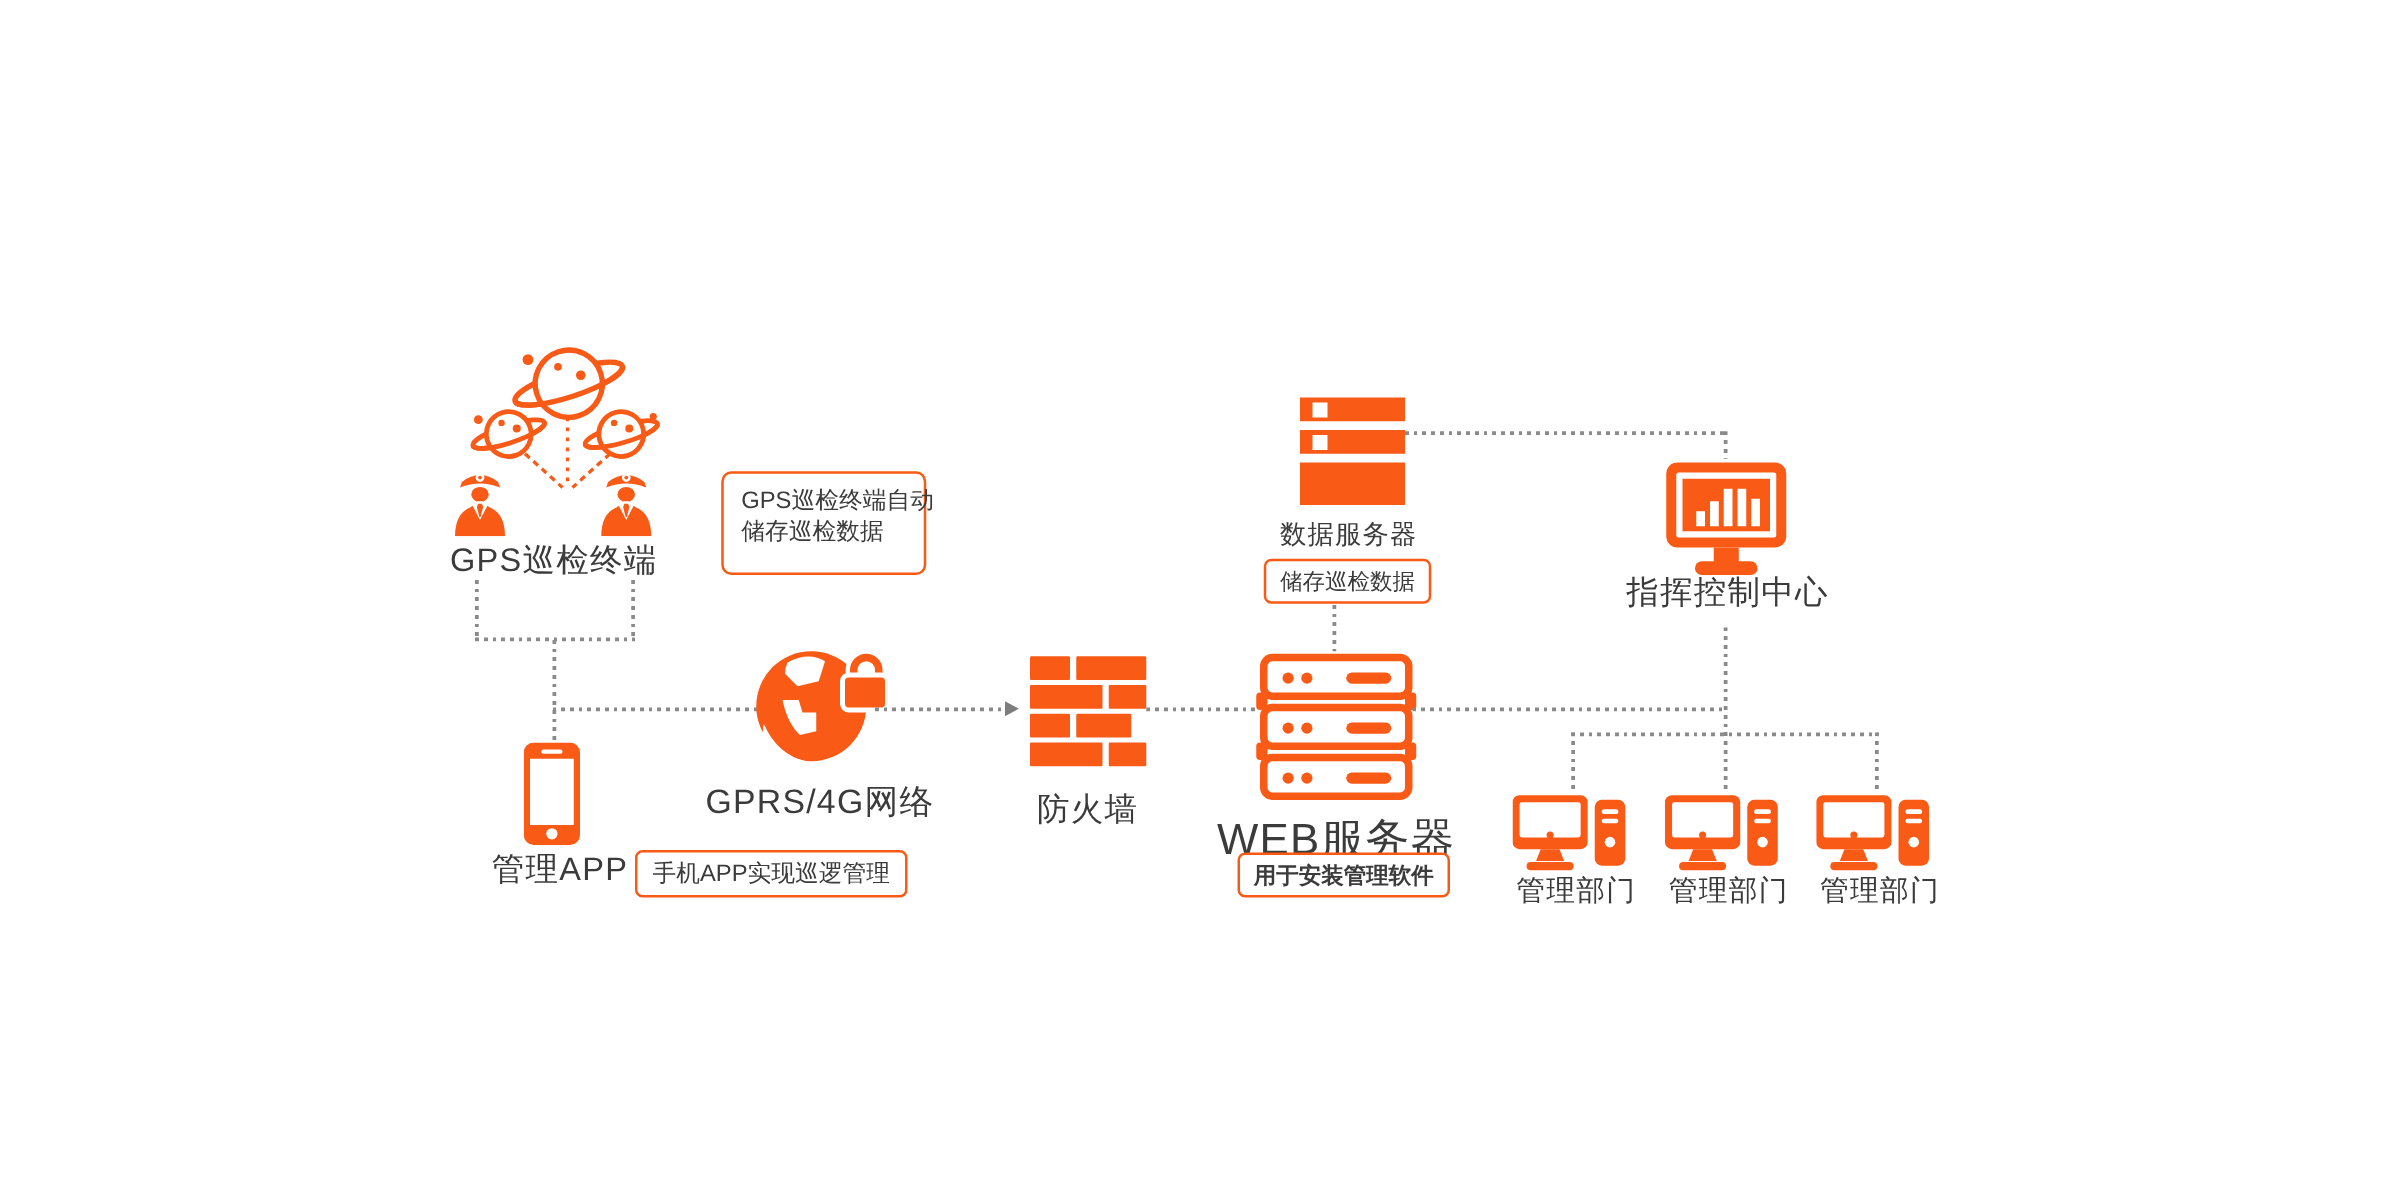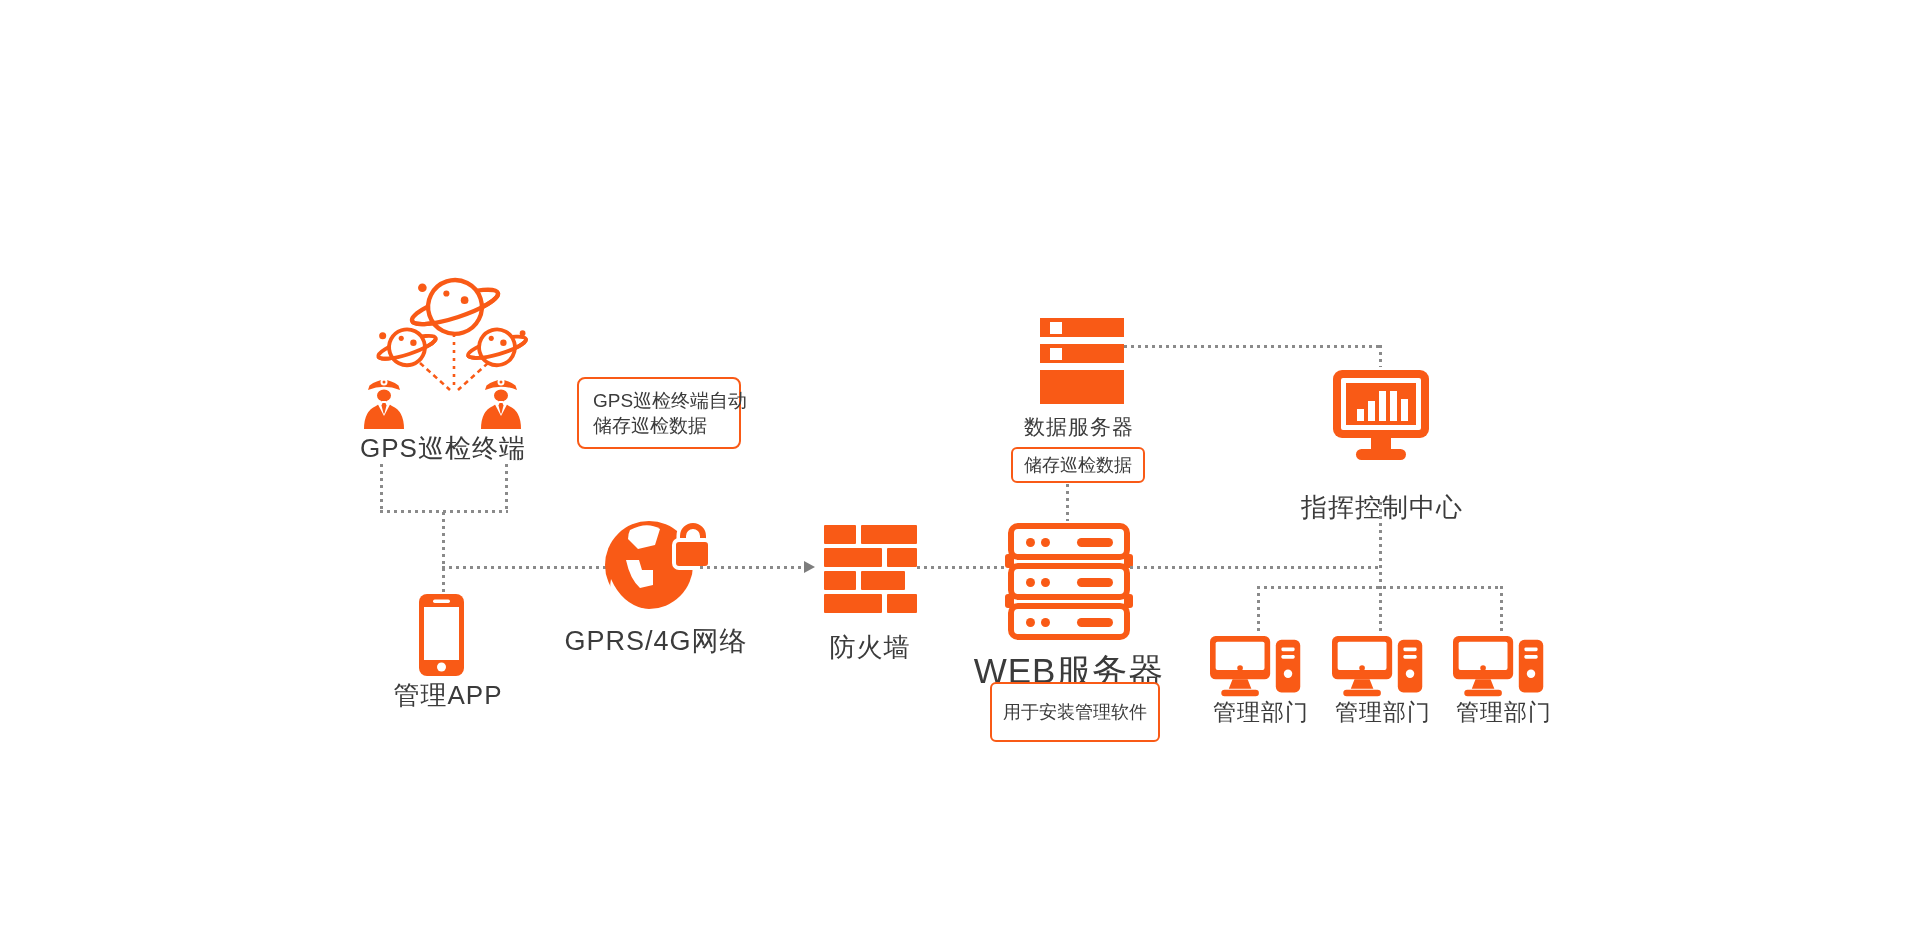--- a/index.html
+++ b/index.html
@@ -117,40 +117,41 @@
         <circle cx="46" cy="20" r="3" fill="currentColor"></circle>
       <ellipse cx="46" cy="47" rx="14" ry="12" fill="currentColor"></ellipse>
       <path d="M6 114 Q6 78 30 68 Q40 62 42 56 L50 56 Q52 62 62 68 Q86 78 86 114 Z" fill="currentColor"></path>
       <path d="M33 63 L46 88 L59 63 L50 58 L42 58 Z" fill="#fff"></path>
       <path d="M43 62 h6 l2 5 -4 16 h-2 l-4 -16 Z" fill="currentColor"></path>
     </svg>
   </div>
 
   <div class="label" style="left:443px;top:431px;font-size:26px;">GPS巡检终端</div>
 
-  <div class="note" style="left:577px;top:377px;width:164px;height:72px;border-radius:8px;font-size:19px;line-height:25px;padding:9px 0 15px 14px;box-sizing:border-box;">
+  <div class="note" style="left:577px;top:377px;width:164px;height:83px;border-radius:8px;font-size:19px;line-height:25px;padding:9px 0 15px 14px;box-sizing:border-box;">
     <div>GPS巡检终端自动</div>
     <div>储存巡检数据</div>
   </div>
 
   <div class="vline" style="left:380px;top:464px;height:48px;"></div>
   <div class="vline" style="left:505px;top:464px;height:48px;"></div>
   <div class="hline" style="left:380px;top:510px;width:128px;"></div>
   <div class="vline" style="left:442px;top:512px;height:85px;"></div>
   <div class="hline" style="left:442px;top:566px;width:165px;"></div>
 
   <div class="icon" style="left:419px;top:594px;width:45px;height:82px;">
     <svg viewBox="0 0 45 82">
       <rect x="0" y="0" width="45" height="82" rx="8" fill="currentColor"></rect>
       <rect x="5" y="13" width="35" height="53" fill="#fff"></rect>
       <rect x="14" y="5.5" width="17" height="3.5" rx="1.7" fill="#fff"></rect>
       <circle cx="22.5" cy="73" r="4.5" fill="#fff"></circle>
     </svg>
   </div>
   <div class="label" style="left:448px;top:678px;font-size:26px;">管理APP</div>
+  <div class="note" style="left:508px;top:680px;font-size:19px;padding:4px 12px;">手机APP实现巡逻管理</div>
 
   <div class="icon" style="left:602px;top:510px;width:108px;height:108px;">
     <svg viewBox="0 0 108 108">
       <circle cx="47" cy="55" r="44" fill="currentColor"></circle>
       <path d="M28 20 q17 -9 30 -1 l-5 16 -17 4 -10 -10 q0 -5 2 -9 Z" fill="#fff"></path>
       <path d="M24 50 h13 l3 10 h11 v15 l-13 3 q-10 -9 -14 -28 Z" fill="#fff"></path>
       <path d="M9 69 q11 25 34 30 q-20 4 -33 -10 q-3 -10 -1 -20 Z" fill="#fff"></path>
       <path d="M81 33 v-7 a10 10 0 0 1 20 0 v7" fill="none" stroke="#fff" stroke-width="13"></path>
       <path d="M81 33 v-7 a10 10 0 0 1 20 0 v7" fill="none" stroke="currentColor" stroke-width="6"></path>
       <rect x="72" y="30" width="36" height="28" rx="5" fill="currentColor" stroke="#fff" stroke-width="4"></rect>
@@ -198,21 +199,21 @@
         <div class="ws-dot" style="left:12px;"></div>
         <div class="ws-dot" style="left:27px;"></div>
         <div class="ws-pill"></div>
       </div>
     <div class="ws-tab" style="left:-3px;top:31px;"></div>
       <div class="ws-tab" style="right:-3px;top:31px;"></div>
     <div class="ws-tab" style="left:-3px;top:71px;"></div>
       <div class="ws-tab" style="right:-3px;top:71px;"></div>
   </div>
   <div class="label" style="left:1069px;top:648px;font-size:35px;">WEB服务器</div>
-  <div class="note center" style="left:1075px;top:682px;font-size:18px;padding:16px 11px;">用于安装管理软件</div>
+  <div class="note center" style="left:1075px;top:682px;font-size:18px;padding:4px 11px;font-weight:bold;">用于安装管理软件</div>
 
   <div class="dataserver" style="left:1040px;top:318px;">
     <div class="ds-bar" style="top:0;height:19px;">
         <div class="ds-sq"></div>
       </div>
     <div class="ds-bar" style="top:26px;height:19px;">
         <div class="ds-sq"></div>
       </div>
     <div class="ds-bar" style="top:52px;height:34px;"></div>
   </div>
@@ -231,21 +232,21 @@
       <rect x="15" y="15" width="70" height="42" fill="currentColor"></rect>
       <rect x="26" y="41" width="7" height="12" fill="#fff"></rect>
       <rect x="37" y="33" width="7" height="20" fill="#fff"></rect>
       <rect x="48" y="23" width="7" height="30" fill="#fff"></rect>
       <rect x="59" y="23" width="7" height="30" fill="#fff"></rect>
       <rect x="70" y="31" width="7" height="22" fill="#fff"></rect>
       <rect x="40" y="70" width="20" height="12" fill="currentColor"></rect>
       <rect x="25" y="81" width="50" height="11" rx="5.5" fill="currentColor"></rect>
     </svg>
   </div>
-  <div class="label" style="left:1382px;top:490px;font-size:26px;">指挥控制中心</div>
+  <div class="label" style="left:1382px;top:456px;font-size:26px;">指挥控制中心</div>
 
   <div class="hline" style="left:1130px;top:566px;width:251px;"></div>
 
   <div class="vline" style="left:1379px;top:502px;height:131px;"></div>
 
   <div class="hline" style="left:1257px;top:586px;width:246px;"></div>
   <div class="vline" style="left:1257px;top:586px;height:47px;"></div>
   <div class="vline" style="left:1500px;top:586px;height:47px;"></div>
 
   <div class="icon" style="left:1210px;top:636px;width:94px;height:66px;">

